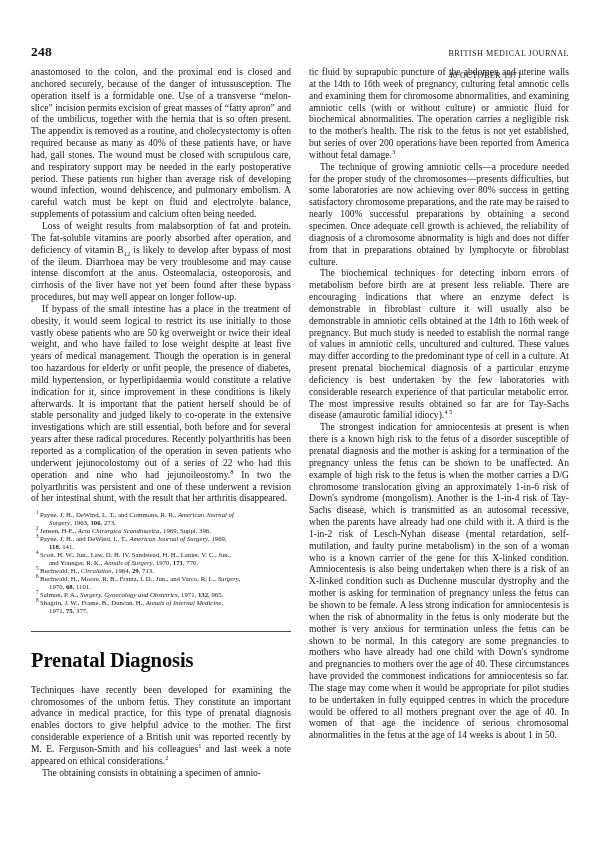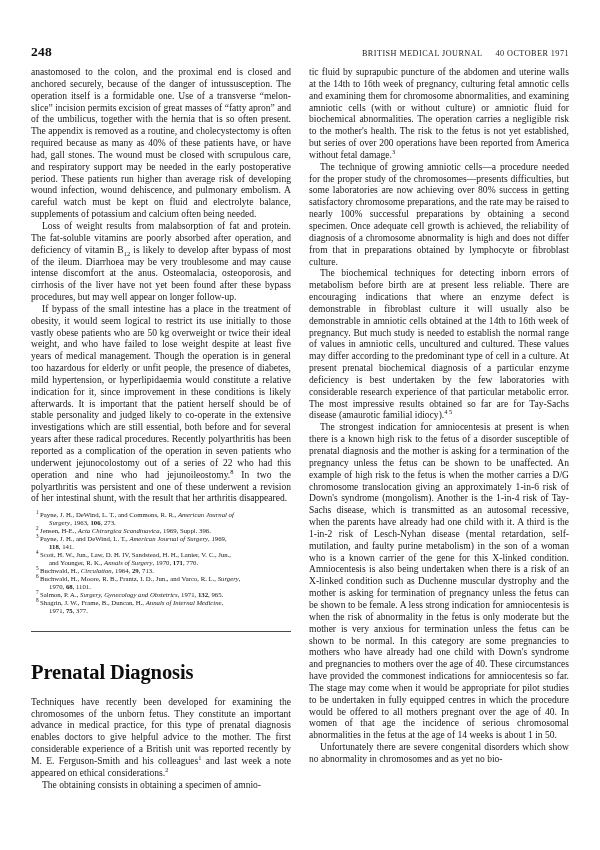--- a/index.html
+++ b/index.html
@@ -40,20 +40,21 @@
     letter-spacing: 0.2px;
     color: #111;
   }
   .head-right {
     font-size: 8.2px;
     letter-spacing: 0.45px;
     color: #1b1b1b;
     display: flex;
     gap: 13px;
     align-items: baseline;
+    flex-direction: column;
   }
   .head-journal { }
   .head-date { }
   
   .columns {
     position: absolute;
     left: 31px;
     top: 66px;
     width: 538px;
     height: 762px;
@@ -118,21 +119,21 @@
   .rule {
     border: 0;
     border-top: 0.9px solid #4a4a4a;
     margin: 11px 0 0 0;
     width: 100%;
   }
   .article-title {
     font-size: 20.5px;
     font-weight: bold;
     letter-spacing: -0.1px;
-    margin: 30px 0 13px 0;
+    margin: 18px 0 13px 0;
     color: #0d0d0d;
     line-height: 1;
   }
 </style>
 </head>
 <body>
 
 <div class="page">
 
   <div class="running-head">
@@ -172,17 +173,16 @@
 
       <p class="indent" id="ap2">The obtaining consists in obtaining a specimen of amnio-</p>
 
     </div>
 
     <div class="col">
       <p id="rp1">tic fluid by suprapubic puncture of the abdomen and uterine walls at the 14th to 16th week of pregnancy, culturing fetal amnotic cells and examining them for chromosome abnormalities, and examining amniotic cells (with or without culture) or amniotic fluid for biochemical abnormalities. The operation carries a negligible risk to the mother's health. The risk to the fetus is not yet established, but series of over 200 operations have been reported from America without fetal damage.<sup>3</sup></p>
       <p class="indent" id="rp2">The technique of growing amniotic cells—a procedure needed for the proper study of the chromosomes—presents difficulties, but some laboratories are now achieving over 80% success in getting satisfactory chromosome preparations, and the rate may be raised to nearly 100% successful preparations by obtaining a second specimen. Once adequate cell growth is achieved, the reliability of diagnosis of a chromosome abnormality is high and does not differ from that in preparations obtained by lymphocyte or fibroblast culture.</p>
       <p class="indent" id="rp3">The biochemical techniques for detecting inborn errors of metabolism before birth are at present less reliable. There are encouraging indications that where an enzyme defect is demonstrable in fibroblast culture it will usually also be demonstrable in amniotic cells obtained at the 14th to 16th week of pregnancy. But much study is needed to establish the normal range of values in amniotic cells, uncultured and cultured. These values may differ according to the predominant type of cell in a culture. At present prenatal biochemical diagnosis of a particular enzyme deficiency is best undertaken by the few laboratories with considerable research experience of that particular metabolic error. The most impressive results obtained so far are for Tay-Sachs disease (amaurotic familial idiocy).<sup>4 5</sup></p>
       <p class="indent" id="rp4">The strongest indication for amniocentesis at present is when there is a known high risk to the fetus of a disorder susceptible of prenatal diagnosis and the mother is asking for a termination of the pregnancy unless the fetus can be shown to be unaffected. An example of high risk to the fetus is when the mother carries a D/G chromosome translocation giving an approximately 1-in-6 risk of Down's syndrome (mongolism). Another is the 1-in-4 risk of Tay-Sachs disease, which is transmitted as an autosomal recessive, when the parents have already had one child with it. A third is the 1-in-2 risk of Lesch-Nyhan disease (mental retardation, self-mutilation, and faulty purine metabolism) in the son of a woman who is a known carrier of the gene for this X-linked condition. Amniocentesis is also being undertaken when there is a risk of an X-linked condition such as Duchenne muscular dystrophy and the mother is asking for termination of pregnancy unless the fetus can be shown to be female. A less strong indication for amniocentesis is when the risk of abnormality in the fetus is only moderate but the mother is very anxious for termination unless the fetus can be shown to be normal. In this category are some pregnancies to mothers who have already had one child with Down's syndrome and pregnancies to mothers over the age of 40. These circumstances have provided the commonest indications for amniocentesis so far. The stage may come when it would be appropriate for pilot studies to be undertaken in fully equipped centres in which the procedure would be offered to all mothers pregnant over the age of 40. In women of that age the incidence of serious chromosomal abnormalities in the fetus at the age of 14 weeks is about 1 in 50.</p>
-      <p class="indent" id="rp5">Unfortunately there are severe congenital disorders which show no abnormality in chromosomes and as yet no bio-</p>
     </div>
 
   </div>
 </div>
 
 </body></html>

